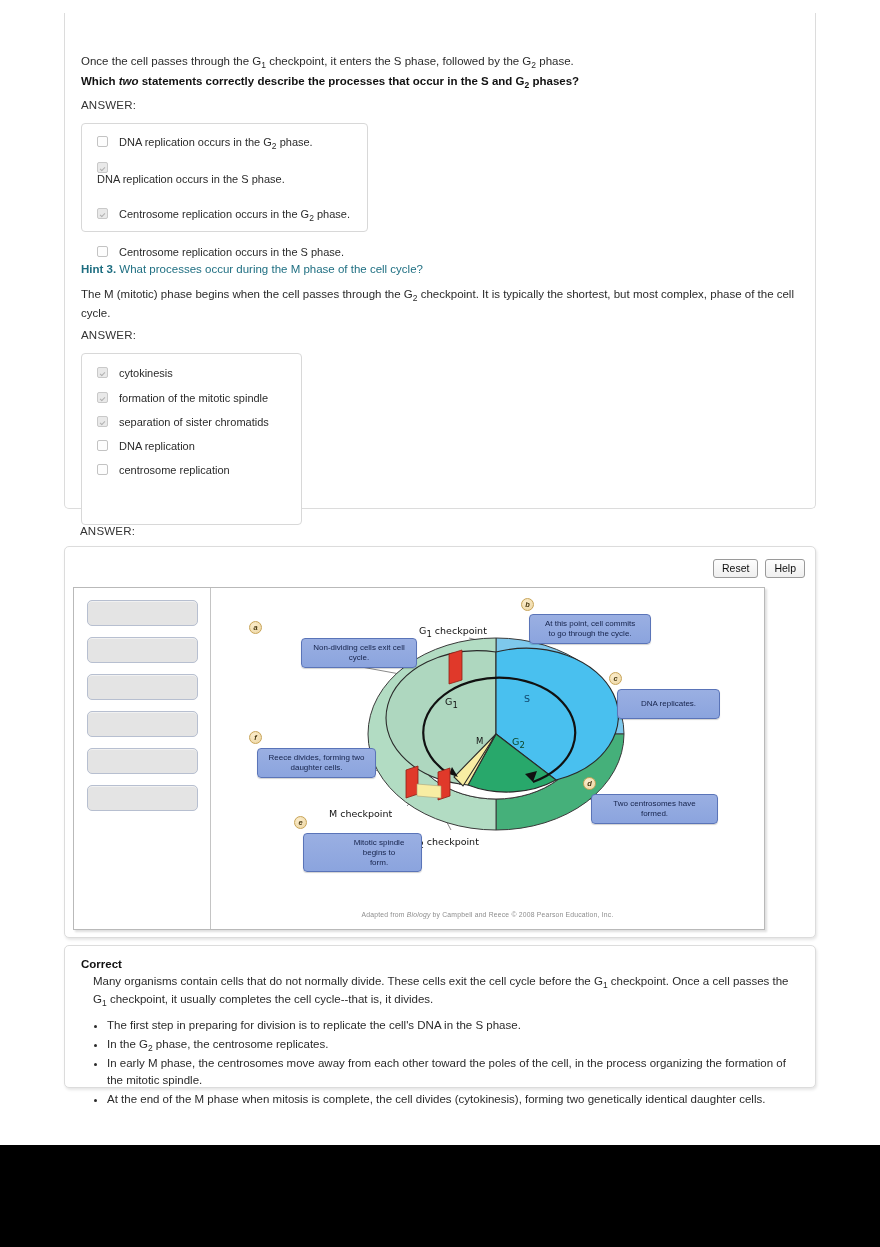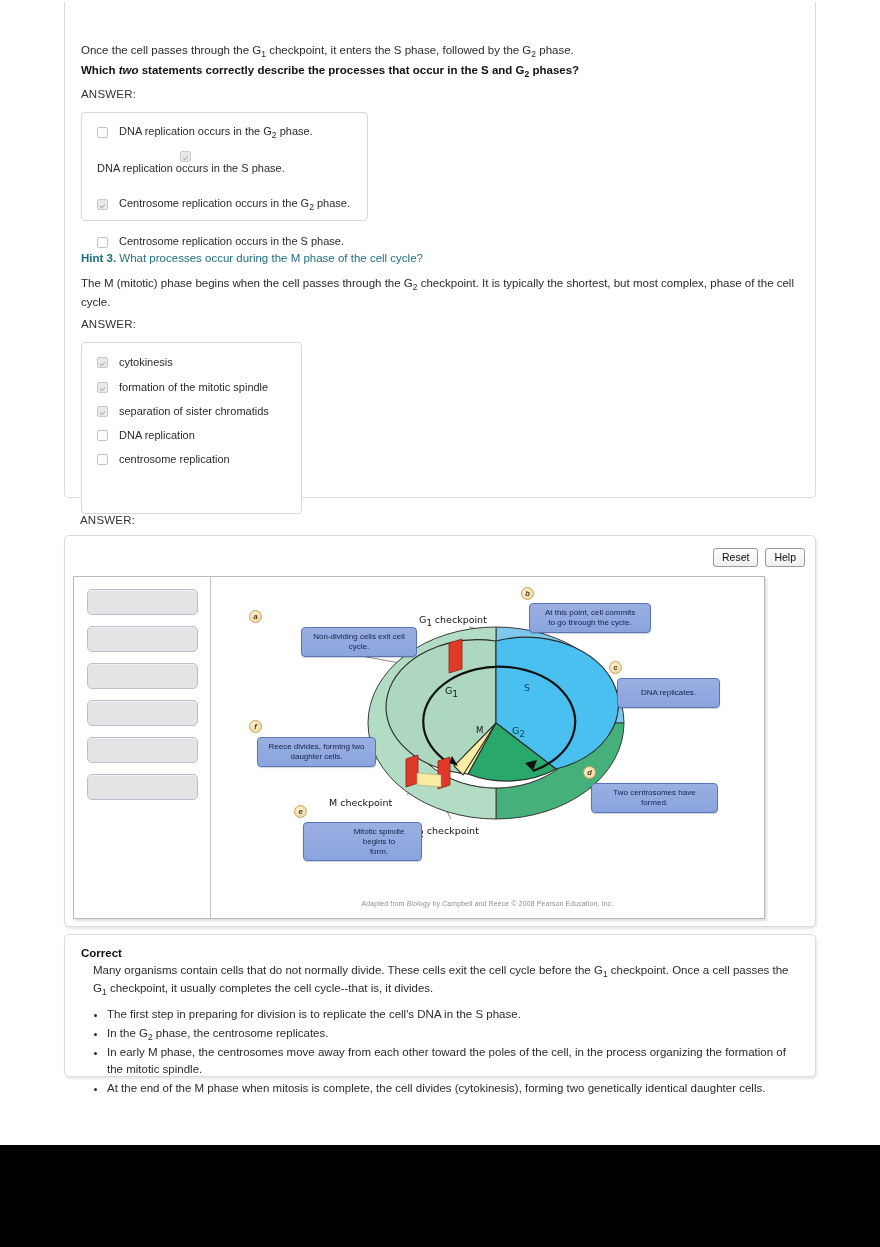--- a/index.html
+++ b/index.html
@@ -6,42 +6,42 @@
   html, body { margin:0; padding:0; }
   body {
     width:880px; height:1247px;
     background:#ffffff;
     font-family:"Liberation Sans", sans-serif;
     font-size:11.5px;
     color:#222;
     position:relative;
     overflow:hidden;
   }
-  .page { position:absolute; left:0; top:2px; width:880px; height:1145px; background:#fff; }
+  .page { position:absolute; left:0; top:13px; width:880px; height:1145px; background:#fff; }
   .blackbar { position:absolute; left:0; top:1145px; width:880px; height:102px; background:#000; }
 
   
   .hint-card {
     position:absolute; left:64px; top:0px; width:752px; height:496px;
     border:1px solid #dcdcdc; border-top:none; border-radius:0 0 5px 5px;
     background:#fff;
   }
   .pad { padding:0 16px; }
 
   .para { font-size:11.5px; line-height:1.45; color:#2b2b2b; margin:0; }
   .q-bold { font-weight:bold; font-size:11.5px; color:#111; }
   .ital { font-style:italic; }
   .answer-lbl { font-size:11.5px; color:#333; letter-spacing:.2px; }
   sub { font-size:8.5px; }
 
   .opt-box {
     border:1px solid #d8d8d8; border-radius:4px; background:#fff;
     display:inline-block;
   }
-  .opt-row { display:flex; align-items:center; }
+  .opt-row { display:flex; }
   .cbx {
     width:11px; height:11px; border:1px solid #c3c3c3; border-radius:2px;
     background:#fdfdfd; margin-right:11px; flex:0 0 auto; position:relative;
   }
   .cbx.checked { background:#e9e9e9; border-color:#c9c9c9; }
   .cbx.checked:after {
     content:""; position:absolute; left:2px; top:4px;
     width:4px; height:2px; border-left:1.6px solid #b2b2b2; border-bottom:1.6px solid #b2b2b2;
     transform:rotate(-45deg);
   }

